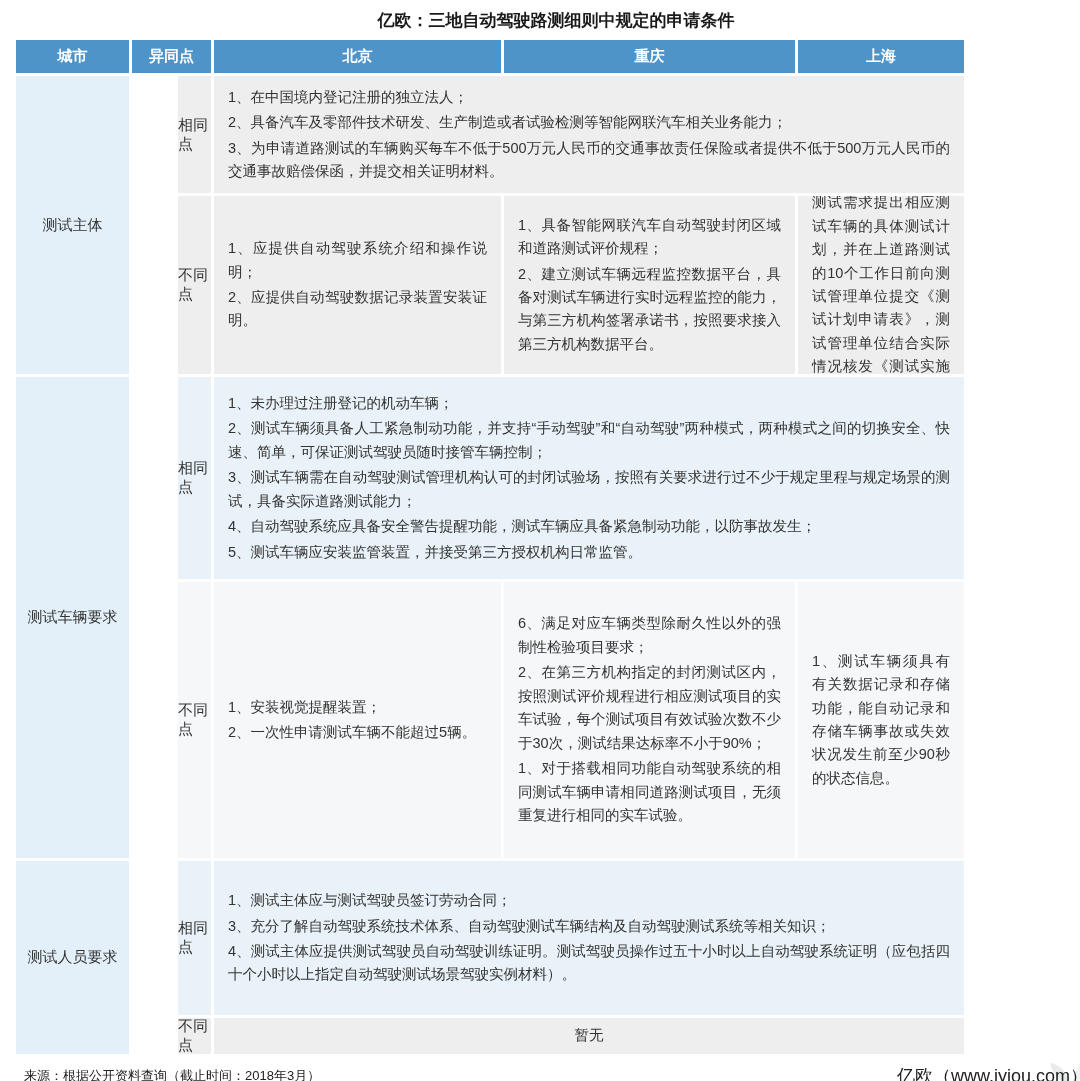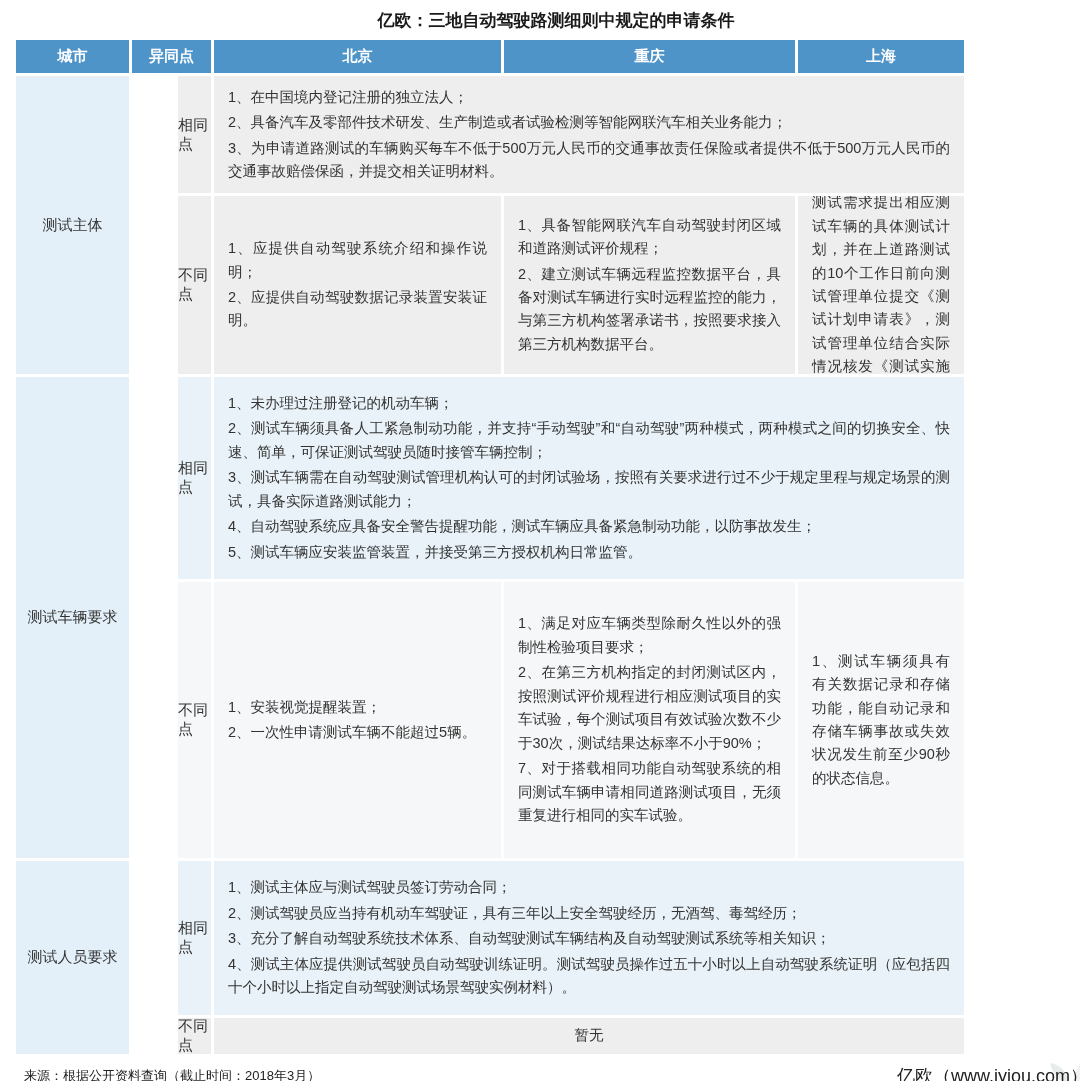--- a/index.html
+++ b/index.html
@@ -77,33 +77,32 @@
         <div class="it">3、测试车辆需在自动驾驶测试管理机构认可的封闭试验场，按照有关要求进行过不少于规定里程与规定场景的测试，具备实际道路测试能力；</div>
         <div class="it">4、自动驾驶系统应具备安全警告提醒功能，测试车辆应具备紧急制动功能，以防事故发生；</div>
         <div class="it">5、测试车辆应安装监管装置，并接受第三方授权机构日常监管。</div>
       </div>
     <div class="cell lbl bg-white">不同点</div>
     <div class="cell body bg-white">
         <div class="it">1、安装视觉提醒装置；</div>
         <div class="it">2、一次性申请测试车辆不能超过5辆。</div>
       </div>
     <div class="cell body bg-white">
-        <div class="it">1、满足对应车辆类型除耐久性以外的强制性检验项目要求；</div>
+        <div class="it">6、满足对应车辆类型除耐久性以外的强制性检验项目要求；</div>
         <div class="it">2、在第三方机构指定的封闭测试区内，按照测试评价规程进行相应测试项目的实车试验，每个测试项目有效试验次数不少于30次，测试结果达标率不小于90%；</div>
-        <div class="it">7、对于搭载相同功能自动驾驶系统的相同测试车辆申请相同道路测试项目，无须重复进行相同的实车试验。</div>
+        <div class="it">1、对于搭载相同功能自动驾驶系统的相同测试车辆申请相同道路测试项目，无须重复进行相同的实车试验。</div>
       </div>
     <div class="cell body bg-white">
         <div class="it">1、测试车辆须具有有关数据记录和存储功能，能自动记录和存储车辆事故或失效状况发生前至少90秒的状态信息。</div>
       </div>
 
     <div class="cell cat rs2">测试人员要求</div>
     <div class="cell lbl bg-blue">相同点</div>
     <div class="cell body cs3 bg-blue">
         <div class="it">1、测试主体应与测试驾驶员签订劳动合同；</div>
-        <div class="it">2、测试驾驶员应当持有机动车驾驶证，具有三年以上安全驾驶经历，无酒驾、毒驾经历；</div>
         <div class="it">3、充分了解自动驾驶系统技术体系、自动驾驶测试车辆结构及自动驾驶测试系统等相关知识；</div>
         <div class="it">4、测试主体应提供测试驾驶员自动驾驶训练证明。测试驾驶员操作过五十小时以上自动驾驶系统证明（应包括四十个小时以上指定自动驾驶测试场景驾驶实例材料）。</div>
       </div>
     <div class="cell lbl bg-gray">不同点</div>
     <div class="cell body cs3 bg-gray center">
         <div class="it">暂无</div>
       </div>
 
   </div>
 

